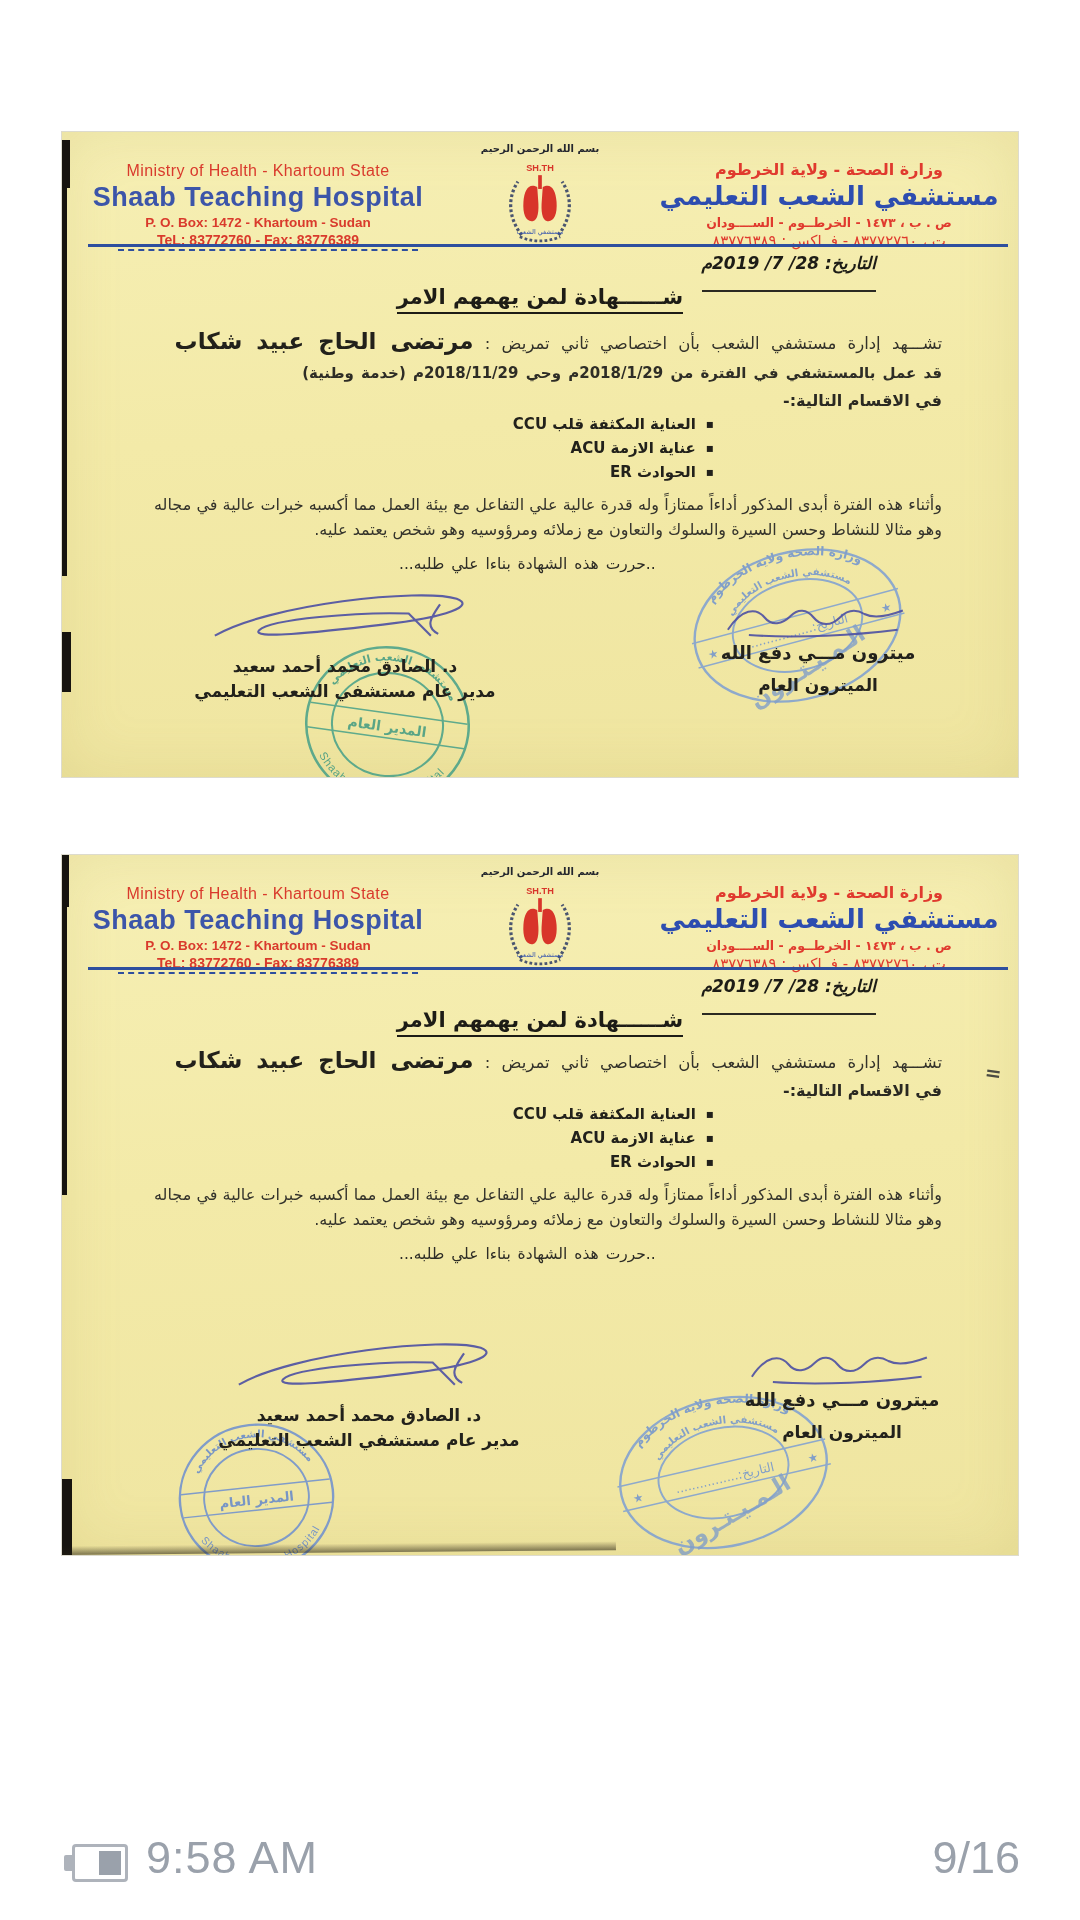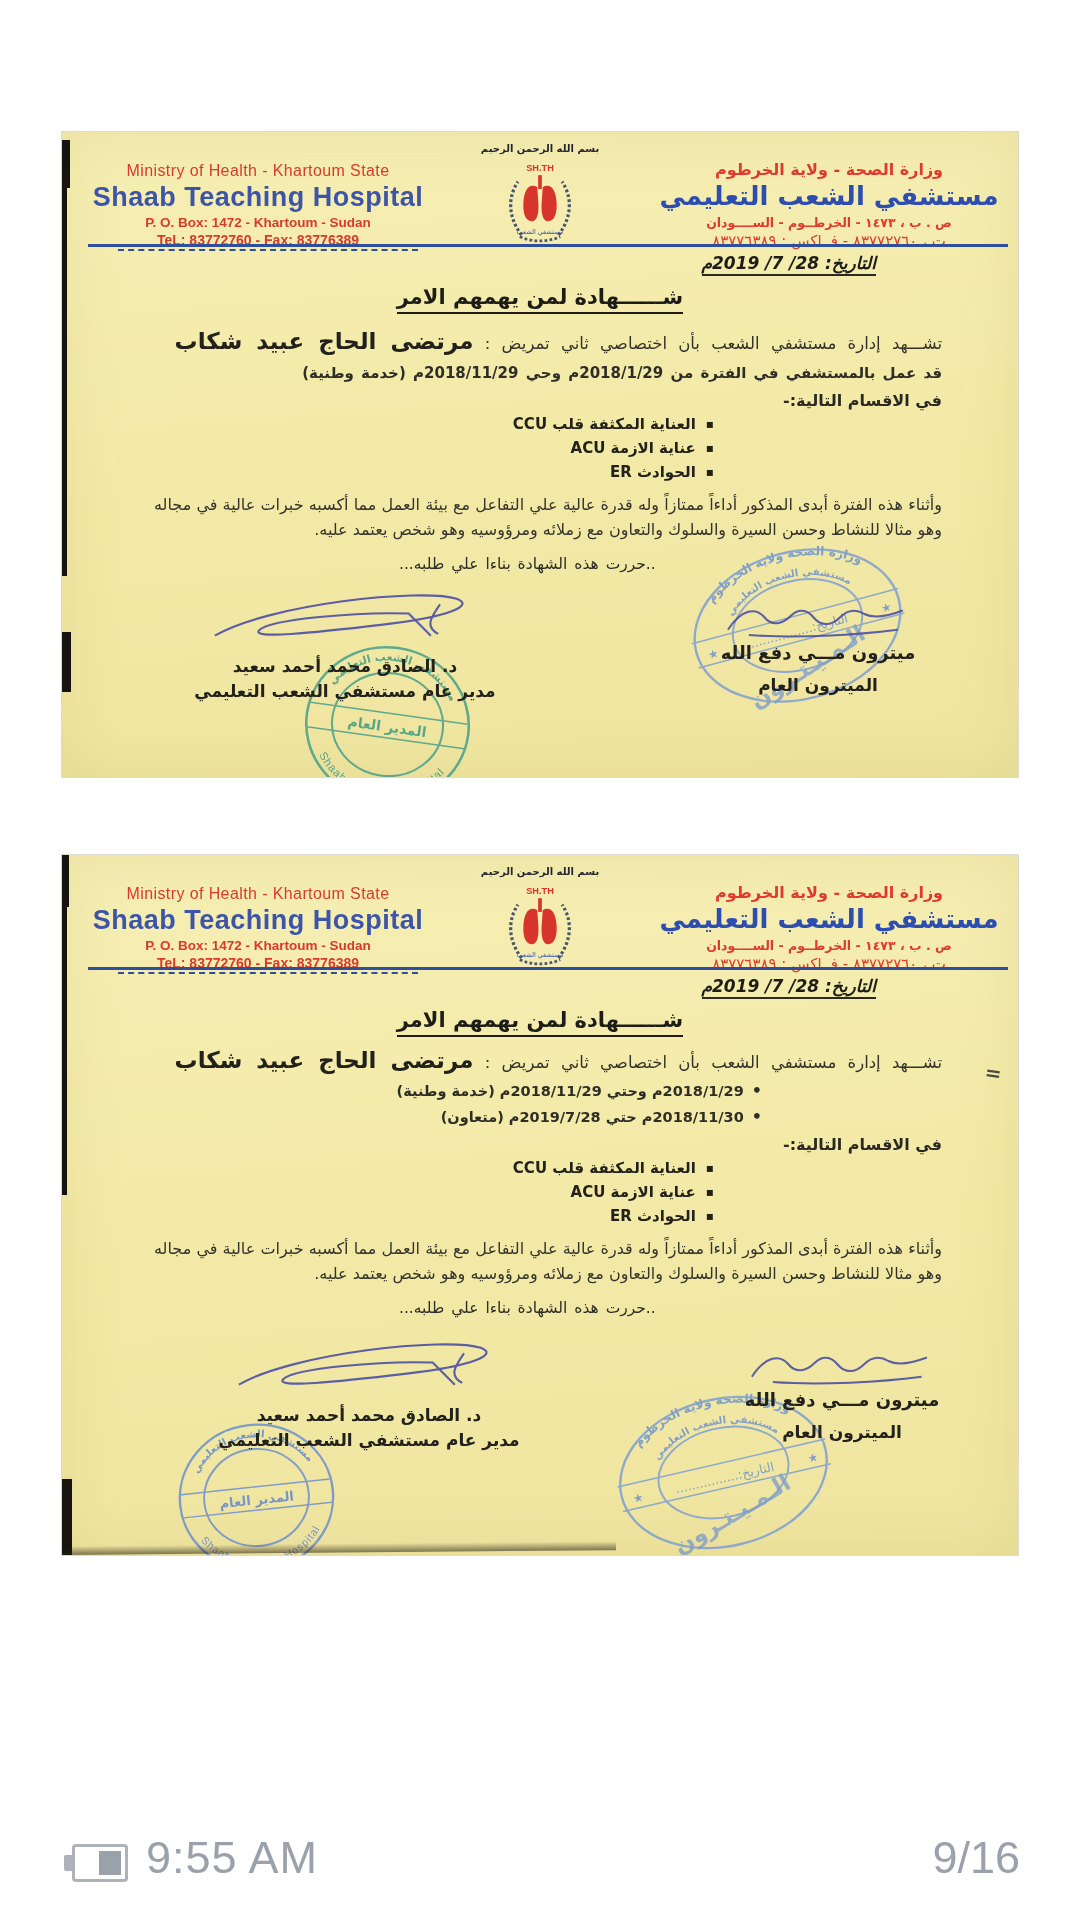--- a/index.html
+++ b/index.html
@@ -31,21 +31,21 @@
 
   .logo{position:absolute;left:50%;top:11px;transform:translateX(-50%);width:180px;text-align:center;}
   .logo .bism{font-size:10px;font-weight:bold;color:#23262e;}
   .logo svg{display:block;margin:0 auto;}
 
   .rule{position:absolute;top:112px;left:26px;right:10px;border-top:3px solid #2e4f9e;}
   .rule::before{content:"";position:absolute;left:30px;top:2px;width:300px;
                 border-top:2px dashed #2e4f9e;}
 
   .date{position:absolute;top:121px;right:142px;direction:rtl;font-size:17px;font-weight:bold;
-        font-style:italic;color:#1d1c16;border-bottom:2px solid #2b2a22;padding-bottom:1px;}
+        font-style:italic;color:#1d1c16;border-bottom:2px solid #2b2a22;padding-bottom:17px;}
 
   .title{position:absolute;top:153px;left:0;right:0;text-align:center;}
   .title span{display:inline-block;font-size:21px;font-weight:bold;color:#1d1c16;
               border-bottom:2px solid #1d1c16;padding-bottom:3px;}
 
   
   .bodytext{position:absolute;top:196px;left:92px;right:76px;direction:rtl;color:#33322a;}
   #doc1 .bodytext{top:192px;}
   .intro{margin:0;font-size:16.5px;white-space:nowrap;word-spacing:6px;line-height:26px;}
   .intro b{font-size:23px;color:#22211b;margin-top:32px;}
@@ -239,24 +239,20 @@
     <div class="l4">ت ، ٨٣٧٧٢٧٦٠ - فــاكس : ٨٣٧٧٦٣٨٩</div>
   </div>
 
   <div class="rule"></div>
   <div class="date">التاريخ: 28/ 7/ 2019م</div>
   <div class="title"><span>شــــــهادة لمن يهمهم الامر</span></div>
   <div class="margin-mark">=</div>
 
   <div class="bodytext">
     <p class="intro"><span>تشـــهد إدارة مستشفي الشعب بأن اختصاصي ثاني تمريض :</span> <b>مرتضى الحاج عبيد شكاب</b></p>
-    <ul class="pbullets">
-      <li>2018/1/29م وحتي 2018/11/29م (خدمة وطنية)</li>
-      <li>2018/11/30م حتي 2019/7/28م (متعاون)</li>
-    </ul>
     <p class="sections">في الاقسام التالية:-</p>
     <ul class="depts">
       <li>العناية المكثفة  قلب CCU</li>
       <li>عناية الازمة  ACU</li>
       <li>الحوادث ER</li>
     </ul>
     <p class="eval">وأثناء هذه الفترة أبدى المذكور أداءاً ممتازاً  وله قدرة عالية علي التفاعل مع بيئة العمل مما أكسبه خبرات عالية في مجاله  وهو مثالا  للنشاط وحسن السيرة والسلوك والتعاون مع زملائه ومرؤوسيه وهو شخص يعتمد عليه.</p>
     <p class="issued">..حررت هذه الشهادة بناءا علي طلبه...</p>
   </div>
 
@@ -308,15 +304,15 @@
   </svg>
 </div>
 
 <div class="statusbar">
   <div class="battery">
     <div class="bnub"></div>
     <div class="bbody">
       <div class="bcharge"></div>
     </div>
   </div>
-  <div class="time">9:55 AM</div>
+  <div class="time">9:58 AM</div>
   <div class="page">9/16</div>
 </div>
 
 </body></html>

